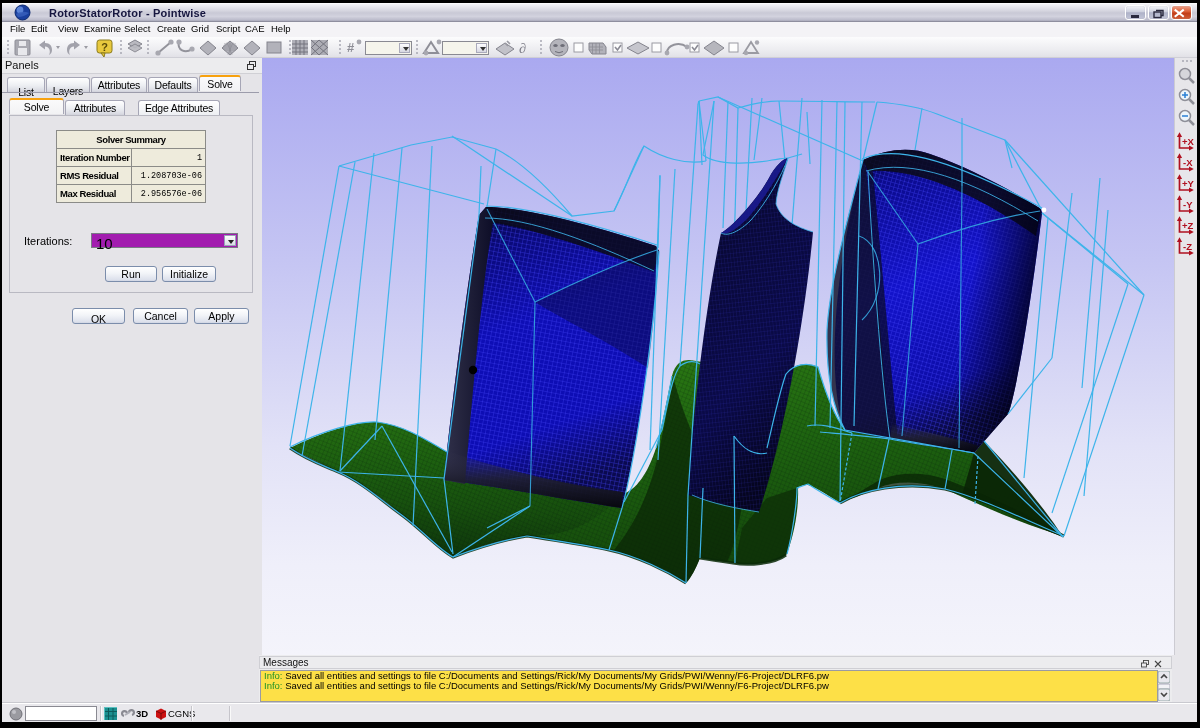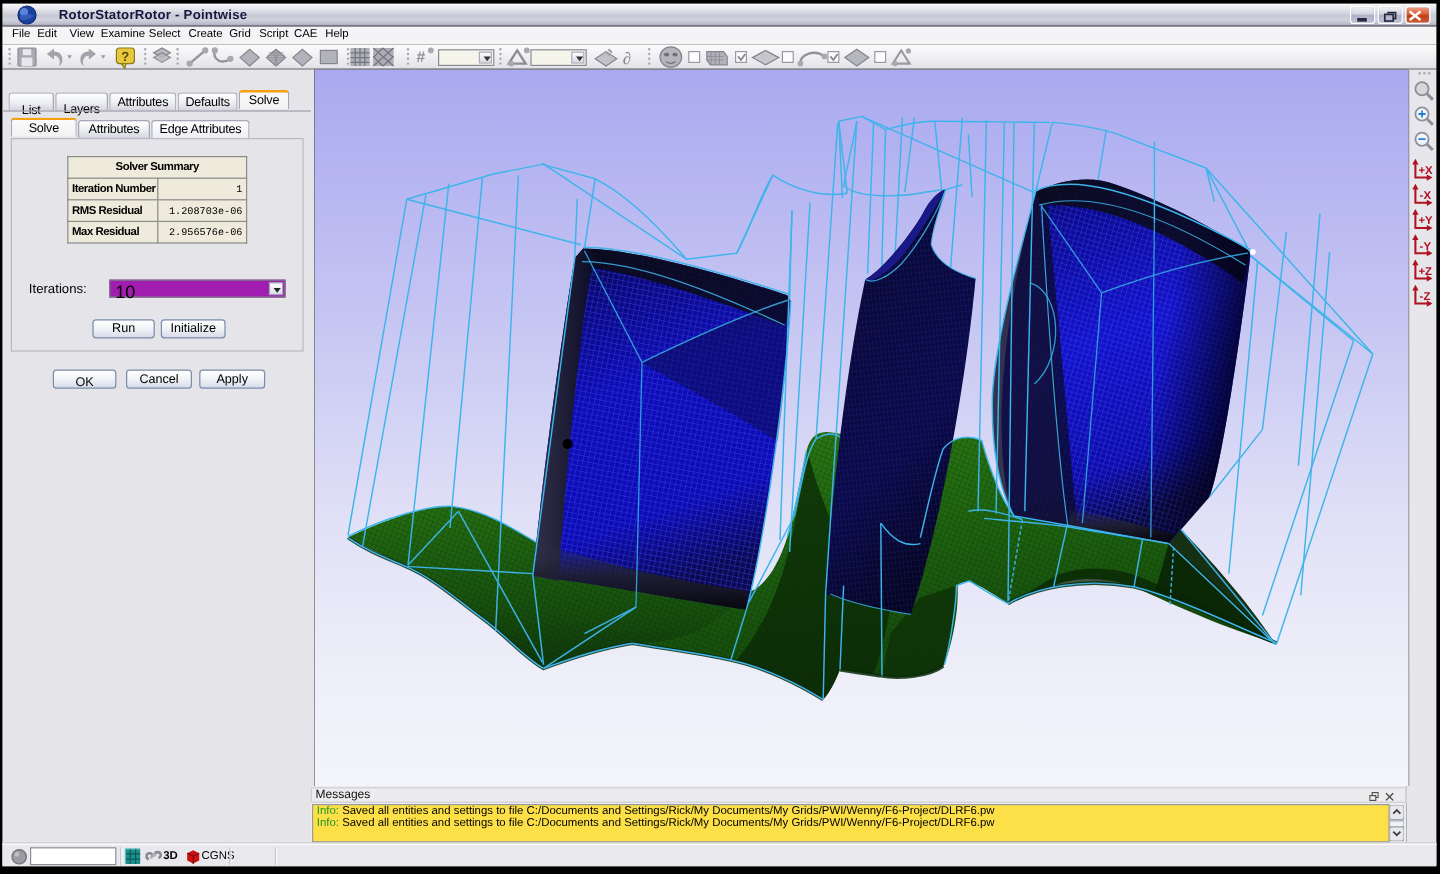--- a/index.html
+++ b/index.html
@@ -36,21 +36,21 @@
 .tab { position:absolute; font-size:10.5px; letter-spacing:-0.2px; color:#000; text-align:center;
   border:1px solid #a6a6b6; border-bottom:none; border-radius:3px 3px 0 0;
   background:linear-gradient(#ffffff,#eceef2 55%,#d9dae2 92%,#d0d1da); }
 .tab.sel { background:linear-gradient(#fafafb,#f2f2f4); border-top:2px solid #f7a10e; height:16px !important; top:-2px; z-index:3;}
 .tabrow { position:absolute; }
 .tabline { position:absolute; height:1px; background:#9c9cab; }
 #groupbox { position:absolute; border:1px solid #b9b9c2; background:#e5e4e8; }
 table.summ { border-collapse:collapse; table-layout:fixed; }
 table.summ td { border:1px solid #8b8b88; background:#eeebdc; font-size:9.5px; letter-spacing:-0.4px; padding:0 3px; height:18px; color:#000; white-space:nowrap; overflow:hidden;}
 .btn { position:absolute; border:1px solid #7b8dab; border-radius:3px; font-size:10.5px; color:#000;
-  background:linear-gradient(#ffffff,#f2f4f8 45%,#dde1ec 90%,#d0d5e3); text-align:center; }
+  background:linear-gradient(#ffffff,#f2f4f8 45%,#dde1ec 90%,#d0d5e3); text-align:center;margin-left:28px; }
 #spin { position:absolute; background:#a21caf; border:1px solid #7a7a85; font-size:15px;padding-left:20px; }
 #spin .dd { position:absolute; right:1px; top:1px; width:12px; height:11px; background:linear-gradient(#fefefe,#d9dce6); border:1px solid #9aa3b8;}
 #spin .dd:after { content:""; position:absolute; left:3px; top:4px; border:3px solid transparent; border-top:4px solid #222; }
 
 
 #viewport { left:262px; top:58px; width:912px; height:597px; }
 
 
 #rtoolbar { left:1174px; top:58px; width:23px; height:597px; background:#e7e6ea; border-left:1px solid #cccbd2;}
 
@@ -215,34 +215,41 @@
     </svg>
     <div class="combo" style="left:363px; width:47px">
         <div class="dd"></div>
       </div>
     <div class="combo" style="left:440px; width:47px">
         <div class="dd"></div>
       </div>
   </div>
 
   <div id="panel" class="abs">
+    <div id="panelhdr" class="abs">
+        <span class="abs" style="left:3px;top:1px">Panels</span>
+      <svg class="abs" style="right:6px;top:3px" width="9" height="9">
+          <rect x="2.5" y="0.5" width="6" height="5" fill="none" stroke="#333"></rect>
+          <rect x="0.5" y="3.5" width="6" height="5" fill="#ececee" stroke="#333"></rect>
+        </svg>
+    </div>
 
     <div class="tabrow abs" style="left:0;top:19px;width:257px;height:15px">
       <div class="tab" style="left:5px; width:38px; height:15px; top:0; padding-top:8px">List</div>
       <div class="tab" style="left:44px; width:44px; height:15px; top:0; padding-top:7px">Layers</div>
       <div class="tab" style="left:89px; width:56px; height:15px; top:0; padding-top:1px">Attributes</div>
       <div class="tab" style="left:146px; width:50px; height:15px; top:0; padding-top:1px">Defaults</div>
       <div class="tab sel" style="left:197px; width:42px; padding-top:1px">Solve</div>
       <div class="tabline" style="left:0;top:15px;width:257px"></div>
     </div>
 
     <div class="tabrow abs" style="left:0;top:42px;width:257px;height:15px">
       <div class="tab sel" style="left:7px; width:55px; padding-top:1px">Solve</div>
       <div class="tab" style="left:63px; width:60px; height:15px; top:0; padding-top:1px">Attributes</div>
-      <div class="tab" style="left:124px; width:82px; height:28px; top:0; padding-top:1px">Edge Attributes</div>
+      <div class="tab" style="left:136px; width:82px; height:28px; top:0; padding-top:1px">Edge Attributes</div>
     </div>
     <div id="groupbox" class="abs" style="left:7px; top:57px; width:244px; height:178px"></div>
 
     <table class="summ abs" style="left:54px; top:72px; width:150px">
       <tbody>
           <tr>
             <td colspan="2" style="text-align:center; font-weight:bold">Solver Summary</td>
           </tr>
       <tr>
             <td style="font-weight:bold; width:82px">Iteration Number</td>

